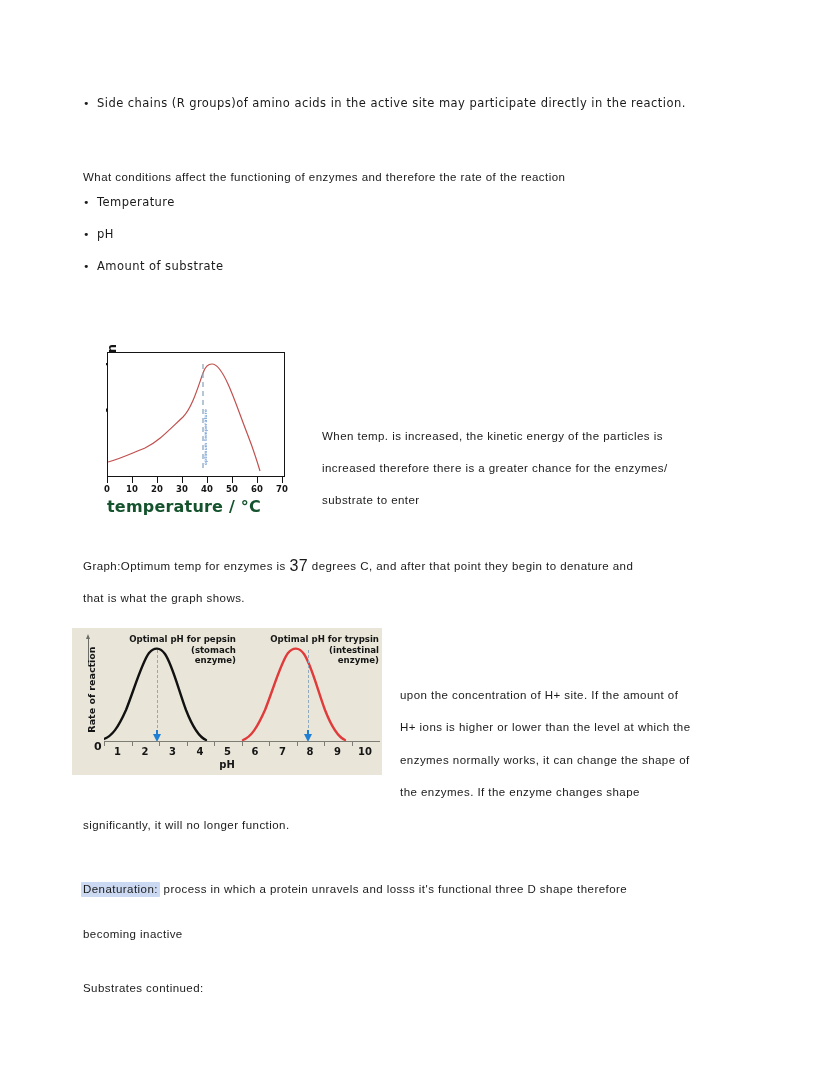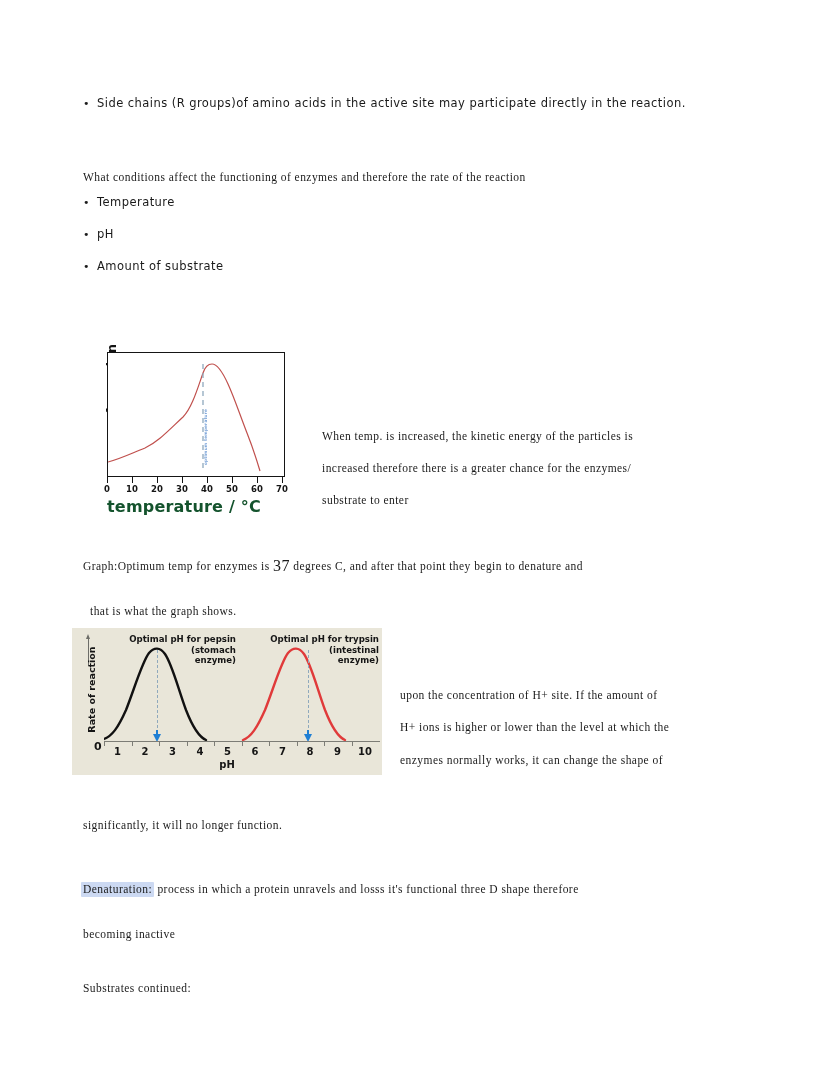--- a/index.html
+++ b/index.html
@@ -20,21 +20,21 @@
     position: absolute;
     left: 0; top: 0;
     width: 828px;
     height: 1083px;
     background: #ffffff;
   }
 
   
   .note {
     position: absolute;
-    font-family: Liberation Serif, serif;
+    font-family: Liberation Sans, sans-serif;
     font-size: 11.5px;
     letter-spacing: 0.45px;
     color: #1a1a1a;
     line-height: 30px;
     white-space: nowrap;
     text-align: right;
   }
 
   .bullet-row {
     position: absolute;
@@ -321,21 +321,21 @@
     <div class="xlab">temperature / °C</div>
   </div>
 
   <div class="note" style="left:322px; top:421px;">When temp. is increased, the kinetic energy of the particles is</div>
   <div class="note" style="left:322px; top:453px;">increased therefore there is a greater chance for the enzymes/</div>
   <div class="note" style="left:322px; top:485px;">substrate to enter</div>
 
   <div class="note" style="left:83px; top:551px;">
     <span>Graph:Optimum temp for enzymes is </span><span class="big-num">37</span><span> degrees C, and after that point they begin to denature and</span>
   </div>
-  <div class="note" style="left:90px; top:583px;margin-top:13px;">that is what the graph shows.</div>
+  <div class="note" style="left:83px; top:583px;">that is what the graph shows.</div>
 
   <div id="chart-ph">
     <div class="yarrow"></div>
     <div class="ylab">Rate of reaction</div>
     <div class="zero">0</div>
 
     <div class="plot">
       <svg width="272" height="106" viewBox="0 0 272 106" style="display:block;">
 
         <path d="M 0,103 C 8,100 14,92 22,74
@@ -393,20 +393,21 @@
     <div class="tnum" style="left:238px;">8</div>
     <div class="tnum" style="left:265.5px;">9</div>
     <div class="tnum" style="left:293px;">10</div>
 
     <div class="xlab">pH</div>
   </div>
 
   <div class="note" style="left:400px; top:680px;">upon the concentration of H+ site. If the amount of</div>
   <div class="note" style="left:400px; top:712px;">H+  ions is higher or lower than the level at which the</div>
   <div class="note" style="left:400px; top:745px;">enzymes normally works, it can change the shape of</div>
+  <div class="note" style="left:400px; top:777px;">the enzymes. If the enzyme changes shape</div>
   <div class="note" style="left:83px; top:810px;">significantly, it will no longer function.</div>
 
   <div class="note" style="left:81px; top:874px;">
     <span class="hl">Denaturation:</span><span> process in which a protein unravels and losss it's functional three D shape therefore</span>
   </div>
   <div class="note" style="left:83px; top:907px;margin-top:12px;">becoming inactive</div>
 
   <div class="note" style="left:83px; top:973px;">Substrates continued:</div>
 
 </div>

